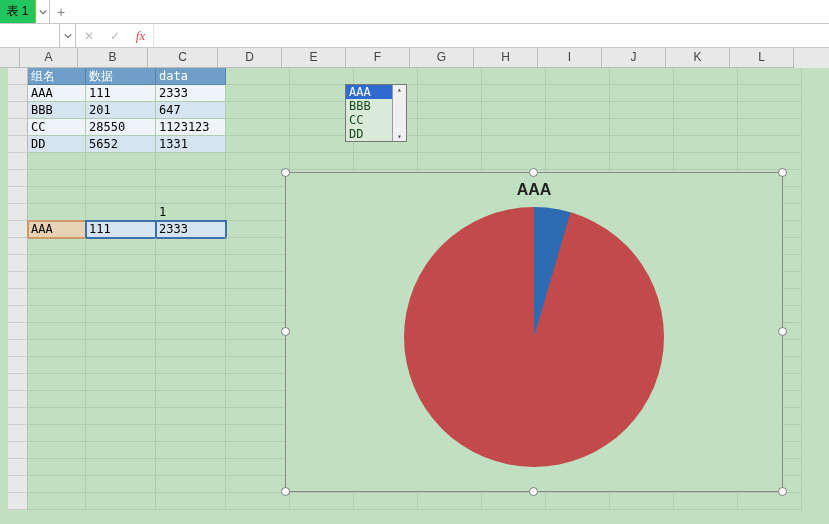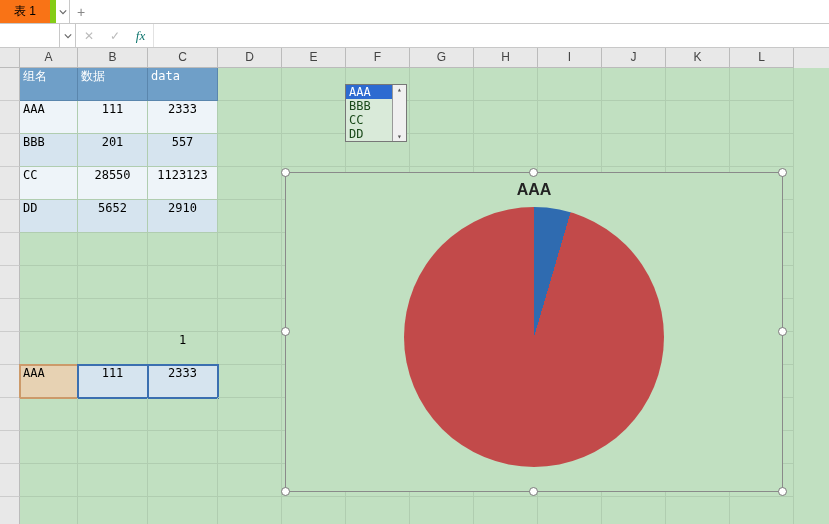--- a/index.html
+++ b/index.html
@@ -14,23 +14,23 @@
   }
   
   .sheettab-bar {
     background: #fff;
     height: 24px;
     border-bottom: 1px solid #c8c8c8;
     display: flex;
     align-items: stretch;
   }
   .sheettab {
-    width: 56px;
-    background: #f97316;
-    border-right: 6px solid #84cc16;
+    width: 36px;
+    background: #22c55e;
+    border-right: 1px solid #84cc16;
     display: flex;
     align-items: center;
     justify-content: center;
     font-size: 12px;
   }
   .sheettab-dd {
     width: 14px;
     display: flex;
     align-items: center;
     justify-content: center;
@@ -73,21 +73,21 @@
     display: flex;
     align-items: center;
     justify-content: center;
     color: #bbb;
   }
   .fb-fx {
     width: 26px;
     display: flex;
     align-items: center;
     justify-content: center;
-    color: #0f766e;
+    color: #ef4444;
     font-style: italic;
     font-family: "Times New Roman", serif;
     font-size: 13px;
     border-right: 1px solid #e2e2e2;
   }
   .fb-input {
     flex: 1;
     padding: 0 6px;
     display: flex;
     align-items: center;
@@ -111,21 +111,22 @@
     color: #444;
     background: #e8e8e8;
   }
   .colA { width: 58px; }
   .colB { width: 70px; }
   .colC { width: 70px; }
   .colN { width: 64px; }
   .rows { position: relative; }
   .row {
     display: flex;
-    height: 33px;
+    height: 17px;
+    margin-left: 8px;
   }
   .rownum {
     width: 20px; flex:0 0 20px;
     background: #e8e8e8;
     border-right:1px solid #bbb;
     border-bottom:1px solid #ccc;
     text-align:center;
     font-size:11px;
     color:#555;
     line-height:17px;
@@ -133,21 +134,21 @@
   .cell {
     border-right: 1px solid #b0cdb0;
     border-bottom: 1px solid #b0cdb0;
     padding: 0 3px;
     line-height: 17px;
     font-family: "SimSun","NSimSun",monospace;
     font-size: 12px;
     overflow: hidden;
     white-space: nowrap;
   }
-  .r { text-align: center; }
+  .r { text-align: left; }
   .hdrcell {
     background: #6f9fc8;
     color: #fff;
     font-family: "SimSun",monospace;
     border-right: 1px solid #5a86ad;
     border-bottom: 1px solid #5a86ad;
   }
   .band-even { background: #d6e4ef; }
   .band-odd  { background: #eef4f9; }
   
@@ -296,21 +297,21 @@
         <div class="cell colN"></div>
         <div class="cell colN"></div>
         <div class="cell colN"></div>
         <div class="cell colN"></div>
         <div class="cell colN"></div>
       </div>
       <div class="row">
         <div class="rownum"></div>
         <div class="cell colA band-even">BBB</div>
         <div class="cell colB band-even r">201</div>
-        <div class="cell colC band-even r">557</div>
+        <div class="cell colC band-even r">647</div>
         <div class="cell colN"></div>
         <div class="cell colN"></div>
         <div class="cell colN"></div>
         <div class="cell colN"></div>
         <div class="cell colN"></div>
         <div class="cell colN"></div>
         <div class="cell colN"></div>
         <div class="cell colN"></div>
         <div class="cell colN"></div>
       </div>
@@ -326,21 +327,21 @@
         <div class="cell colN"></div>
         <div class="cell colN"></div>
         <div class="cell colN"></div>
         <div class="cell colN"></div>
         <div class="cell colN"></div>
       </div>
       <div class="row">
         <div class="rownum"></div>
         <div class="cell colA band-even">DD</div>
         <div class="cell colB band-even r">5652</div>
-        <div class="cell colC band-even r">2910</div>
+        <div class="cell colC band-even r">1331</div>
         <div class="cell colN"></div>
         <div class="cell colN"></div>
         <div class="cell colN"></div>
         <div class="cell colN"></div>
         <div class="cell colN"></div>
         <div class="cell colN"></div>
         <div class="cell colN"></div>
         <div class="cell colN"></div>
         <div class="cell colN"></div>
       </div>

